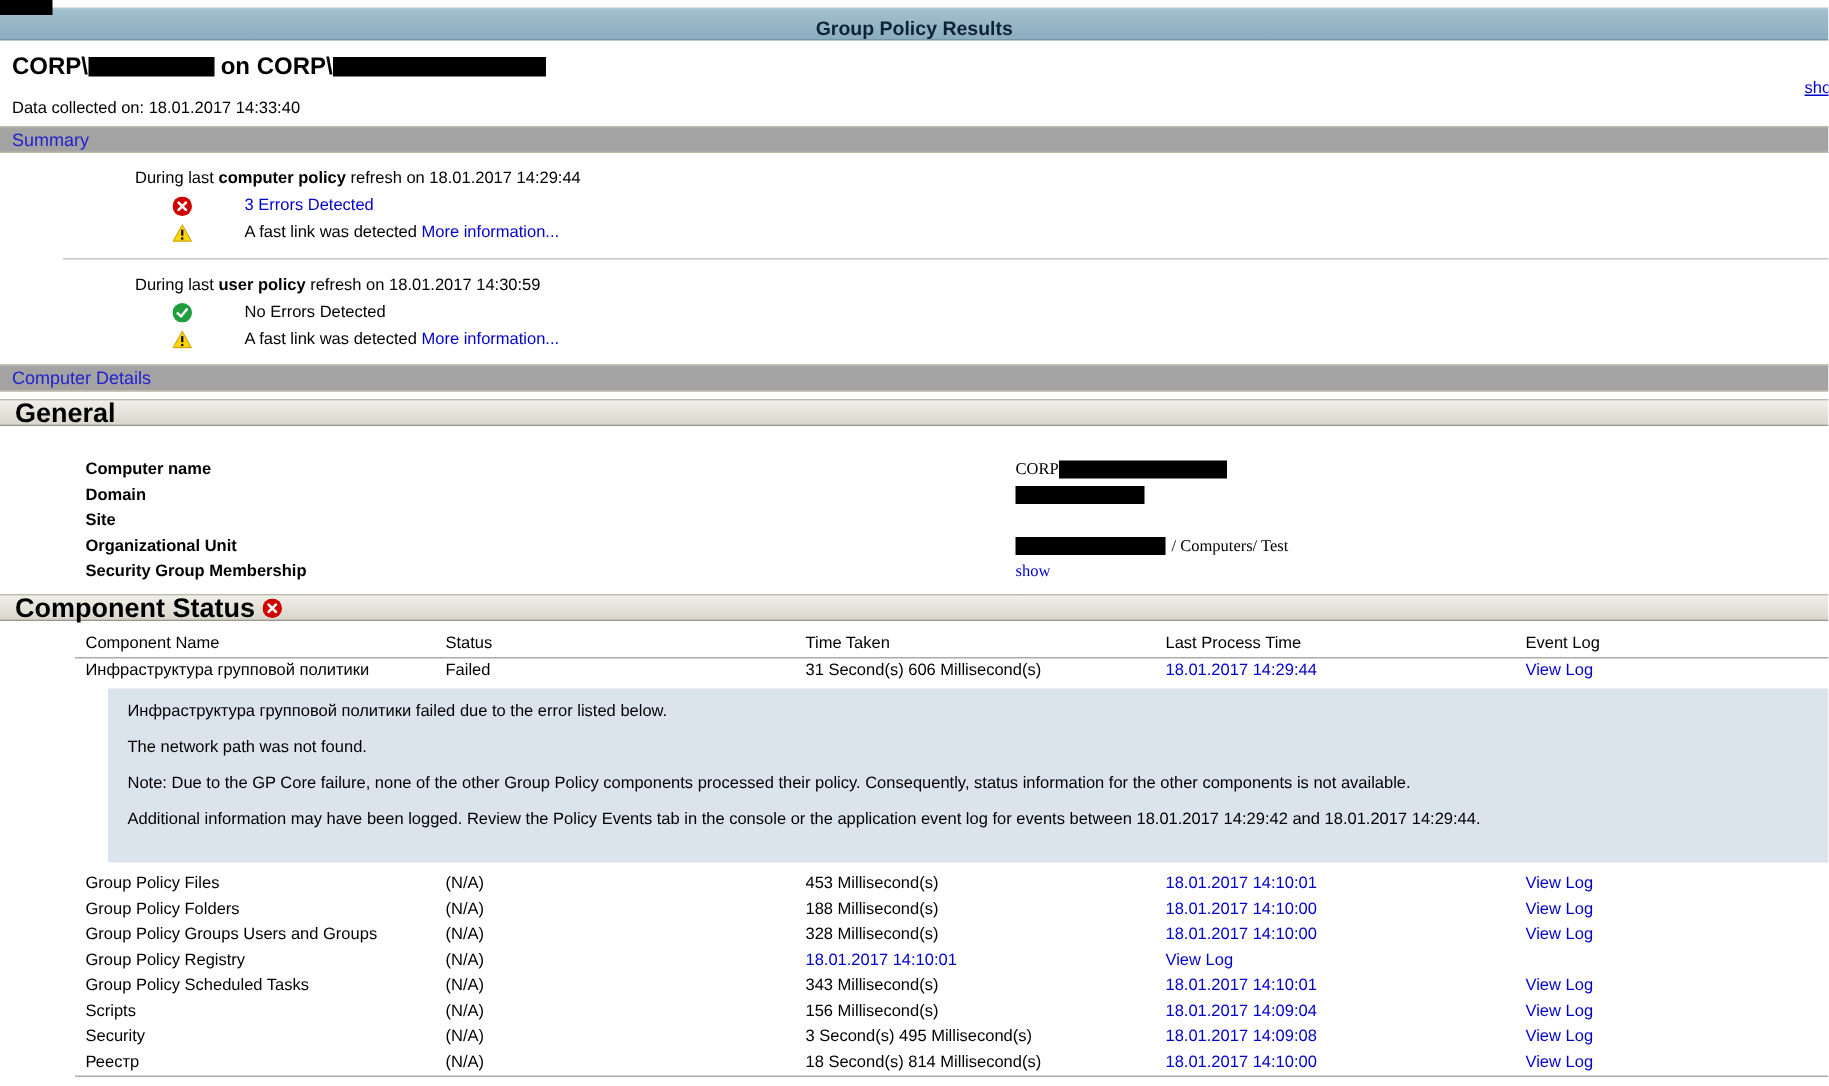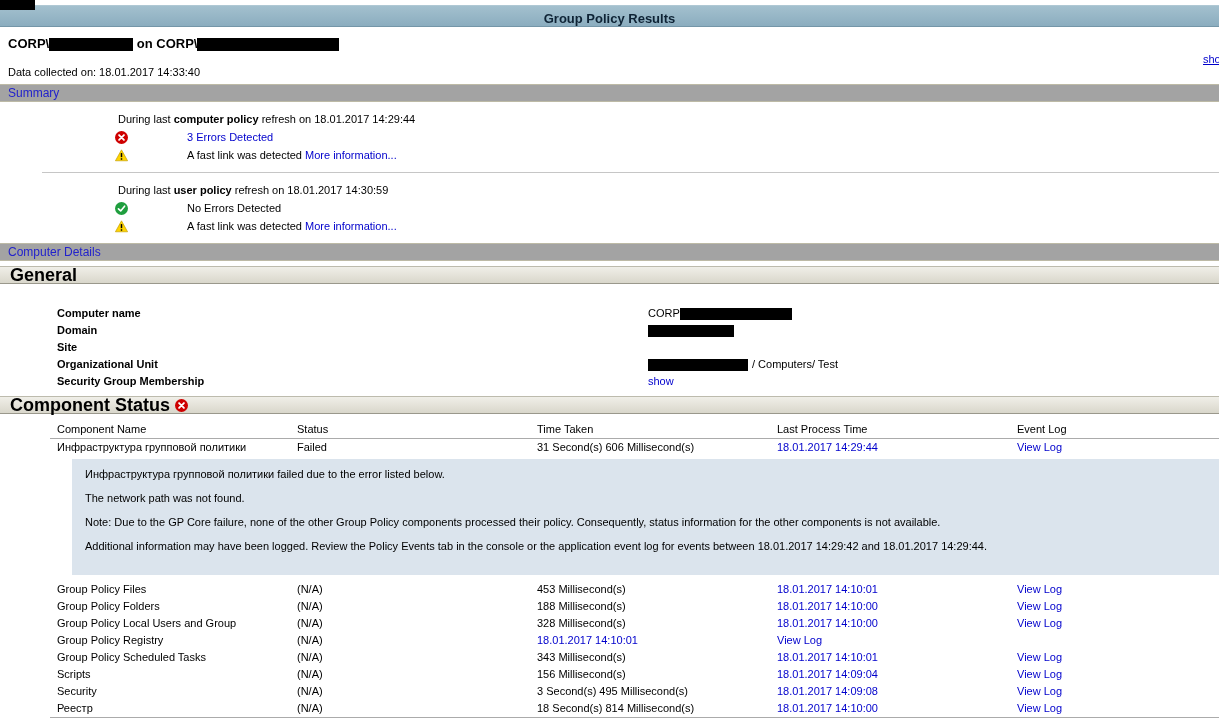--- a/index.html
+++ b/index.html
@@ -17,21 +17,21 @@
 
   
   .banner {
     margin-top:5px; height:22px;
     background:linear-gradient(180deg,#A3C0CE 0%,#8BADBF 100%);
     border-top:1px solid #AFC8D4; border-bottom:1px solid #7496A8;
     display:flex; align-items:flex-end; justify-content:center;
   }
   .banner .title { font-size:13px; font-weight:bold; color:#0E2335; }
 
-  .hostline { margin:9px 0 16px 8px; font-size:13px; font-weight:bold; height:14px; white-space:nowrap; }
+  .hostline { margin:9px 0 16px 8px; font-size:16px; font-weight:bold; height:14px; white-space:nowrap; }
   .dataline { margin:12px 0 0 8px; height:13px; }
 
   .showall {
     position:absolute; left:1203px; top:53px; white-space:nowrap;
     color:#0000CC; text-decoration:underline; cursor:pointer;
   }
 
   
   .band-yellow {
     margin-top:5px; height:18px; line-height:16px; padding-left:8px;
@@ -41,34 +41,34 @@
   .band-gray {
     height:18px; line-height:16px; padding-left:10px;
     background:linear-gradient(180deg,#F0EFE8 0%,#D9D7CB 100%);
     border-top:1px solid #BDBBAD; border-bottom:1px solid #9A988C;
     font-size:18px; font-weight:bold; color:#000; cursor:pointer;
     display:flex; align-items:center; gap:5px;
   }
 
   
   .summary-content { padding:8px 0 8px 0; background:#fff; }
-  .sum-line1 { padding-left:118px; height:18px; line-height:18px; }
-  .sum-iconrow { padding-left:115px; height:18px; display:flex; align-items:center;gap:24px; }
+  .sum-line1 { padding-left:90px; height:18px; line-height:18px; }
+  .sum-iconrow { padding-left:115px; height:18px; display:flex; align-items:center; }
   .sum-iconrow .icon { width:13px; height:13px; flex:0 0 13px; }
   .sum-iconrow .txt { margin-left:35px; white-space:nowrap; }
   .divider { border-top:1px solid #C6C6C6; margin:0 0 8px 42px; height:0; }
 
   .link { color:#0000CC; cursor:pointer; }
   b, .bold { font-weight:bold; }
 
   
   .gen-content { padding:21px 0 6px 0; }
   .kvrow { position:relative; padding-left:57px; height:17px; line-height:17px; }
   .kvrow .k { font-weight:bold; }
-  .kvrow .v { position:absolute; left:648px; top:0; height:17px; line-height:17px; white-space:nowrap; }
+  .kvrow .v { position:absolute; left:677px; top:0; height:17px; line-height:17px; white-space:nowrap;font-family:Liberation Serif, serif; }
 
   
   .cs-table { padding-top:7px; }
   .tline {
     margin-left:50px; padding-left:7px;
     display:grid; grid-template-columns:240px 240px 240px 240px auto;
     height:17px; line-height:17px; align-items:center; white-space:nowrap;
   }
   .tline.head { font-weight:normal; border-bottom:1px solid #ABABAB; height:18px; }
   .tbottom { margin:0 0 0 50px; border-top:1px solid #ABABAB; height:0; }
@@ -229,21 +229,21 @@
       <span class="link">View Log</span>
     </div>
     <div class="tline">
       <span>Group Policy Folders</span>
       <span>(N/A)</span>
       <span>188 Millisecond(s)</span>
       <span class="link">18.01.2017 14:10:00</span>
       <span class="link">View Log</span>
     </div>
     <div class="tline">
-      <span>Group Policy Local Users and Group</span>
+      <span>Group Policy Groups Users and Groups</span>
       <span>(N/A)</span>
       <span>328 Millisecond(s)</span>
       <span class="link">18.01.2017 14:10:00</span>
       <span class="link">View Log</span>
     </div>
     <div class="tline">
       <span>Group Policy Registry</span>
       <span>(N/A)</span>
       <span class="link">18.01.2017 14:10:01</span>
       <span class="link">View Log</span>

